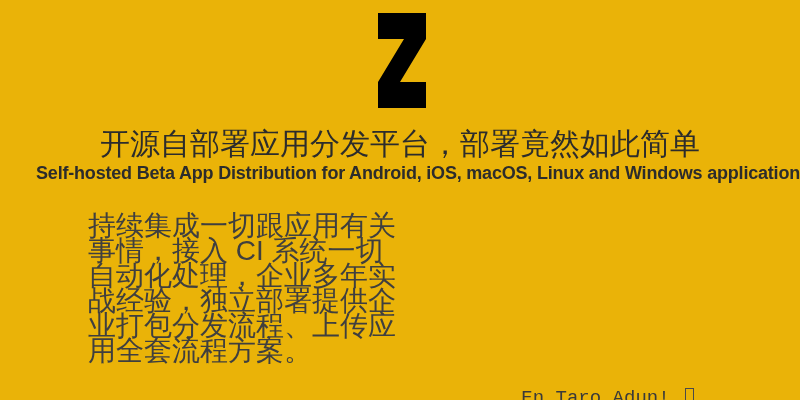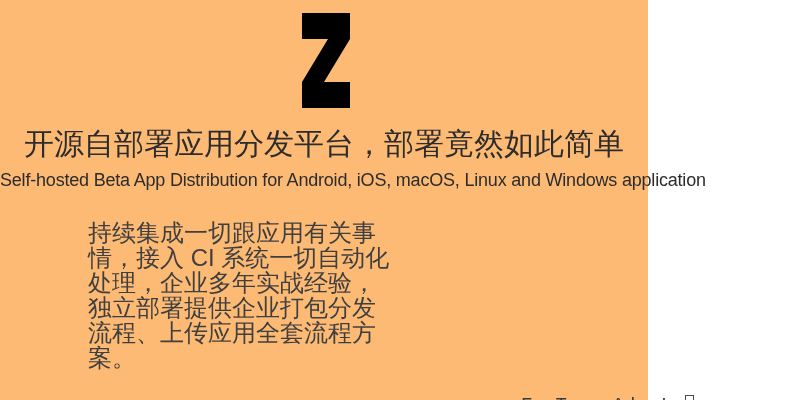--- a/index.html
+++ b/index.html
@@ -7,23 +7,23 @@
     padding: 0;
   }
   body {
     width: 800px;
     height: 400px;
     overflow: hidden;
     background: #ffffff;
     font-family: "Liberation Sans", "DejaVu Sans", sans-serif;
   }
   .page {
-    width: 648px;
+    width: 800px;
     height: 400px;
-    background: #fdba74;
+    background: #eab308;
   }
   .logo-row {
     padding-top: 13px;
     height: 95px;
     text-align: center;
   }
   .logo-row svg {
     width: 48px;
     height: 95px;
     display: inline-block;
@@ -35,41 +35,41 @@
   .title {
     margin: 19px 0 0 0;
     font-size: 30px;
     line-height: 34px;
     font-weight: 500;
     text-align: center;
     color: #2c2c2c;
     white-space: nowrap;
   }
   .subtitle {
-    margin-top: 7px;
+    margin-top: 0;
     font-size: 18px;
     line-height: 24px;
-    font-weight: 400;
-    text-align: center;
+    font-weight: 700;
+    text-align: right;
     color: #2c2c2c;
     letter-spacing: -0.2px;
     white-space: nowrap;
   }
   .columns {
     display: flex;
     gap: 7px;
     width: 606px;
     margin: 28px 0 0 88px;
   }
   .columns p {
     margin: 0;
   }
   .col-zh {
     width: 310px;
-    font-size: 24px;
+    font-size: 28px;
     line-height: 25px;
     color: #3f3f3f;
   }
   .col-en {
     width: 289px;
     font-size: 15.5px;
     line-height: 23px;
     letter-spacing: -0.3px;
     color: #3f3f3f;
     padding-top: 1px;

